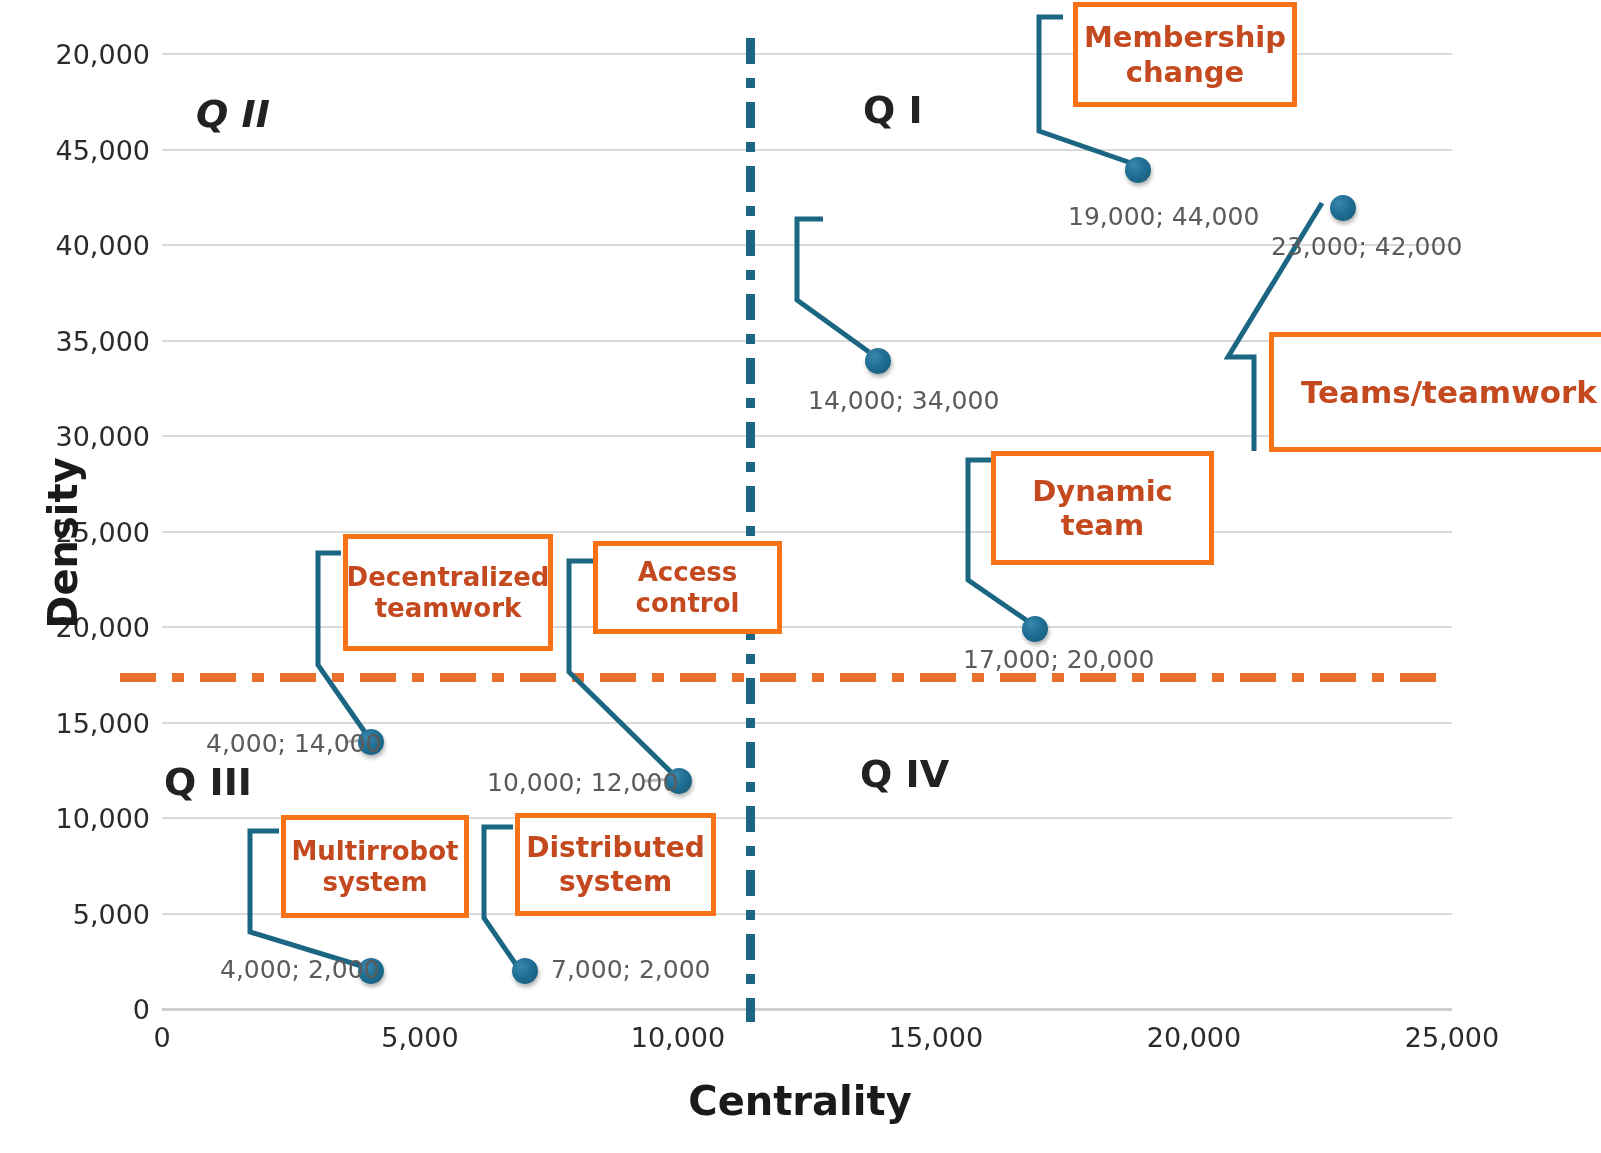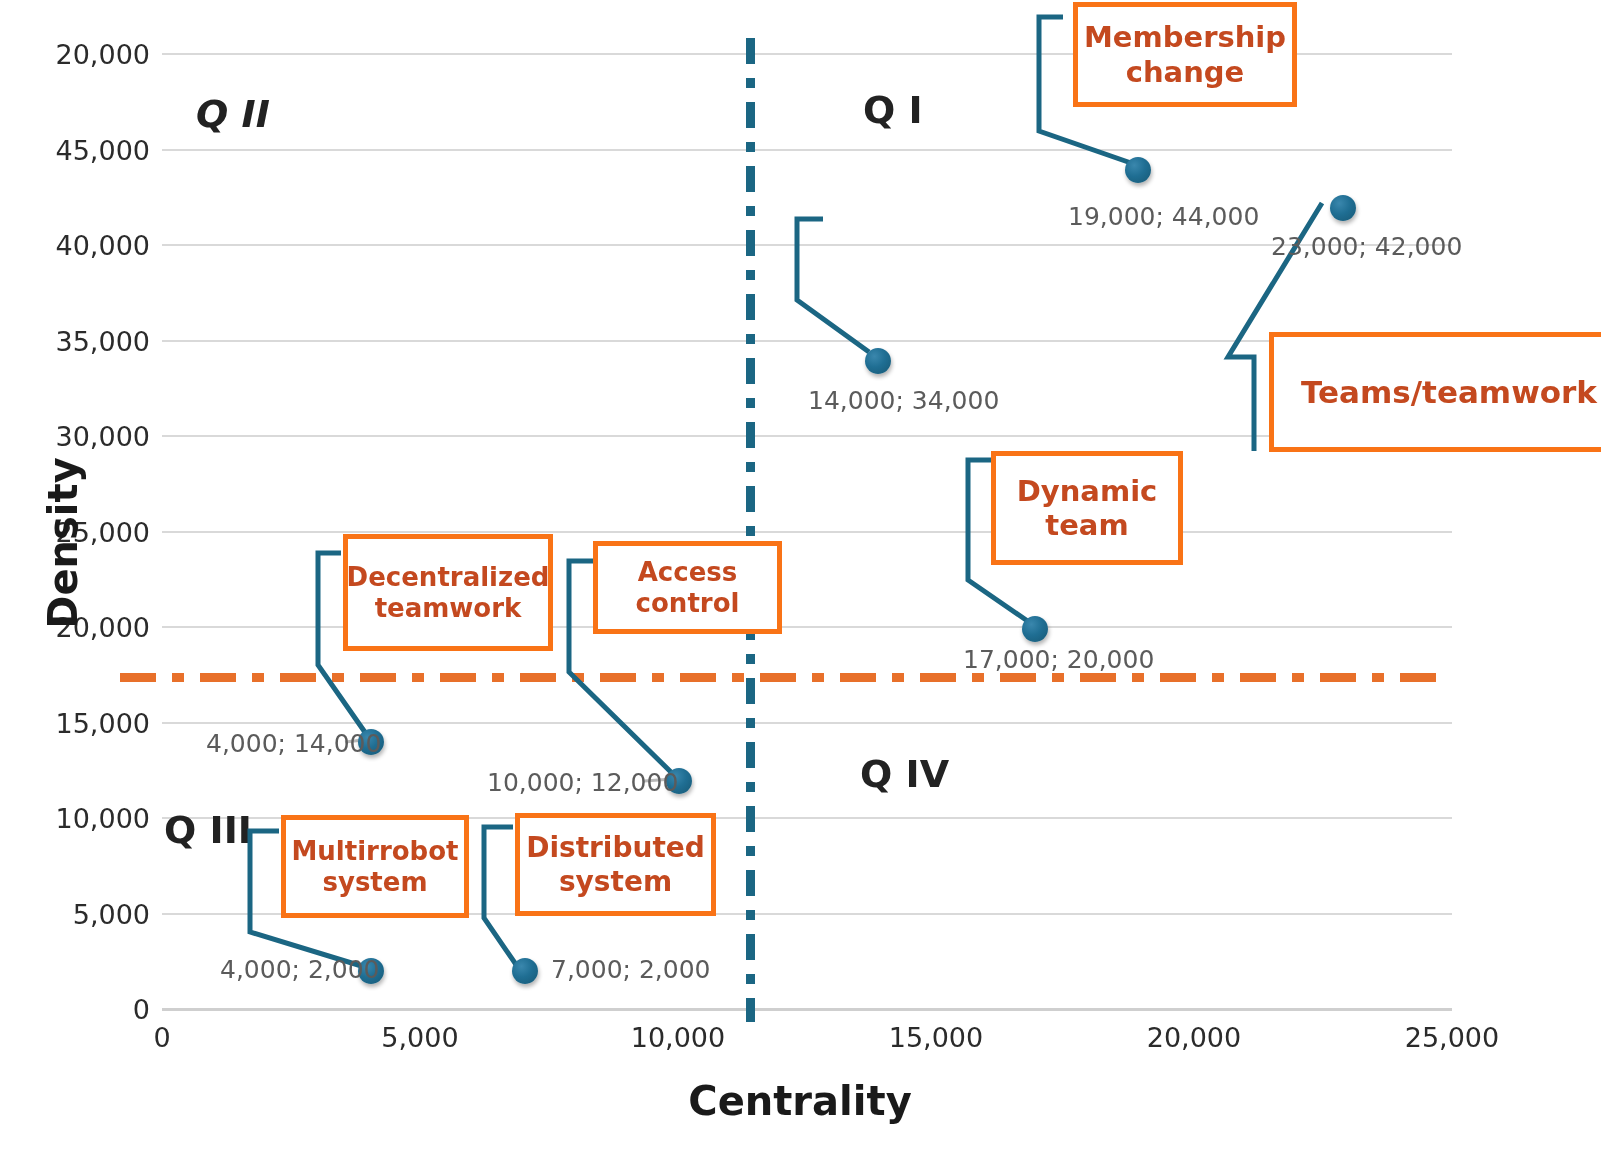--- a/index.html
+++ b/index.html
@@ -174,21 +174,21 @@
   <div class="xtick" style="left:1452px;">25,000</div>
 
   <div class="axis-title" id="y-axis-title">Density</div>
   <div class="axis-title" id="x-axis-title">Centrality</div>
 
   <div id="vline-centrality" style="left:746px;top:38px;height:984px;"></div>
   <div id="hline-density" style="left:120px;top:673px;width:1332px;"></div>
 
   <div class="quad-label" style="left:196px;top:92px;font-style:italic;">Q II</div>
   <div class="quad-label" style="left:863px;top:88px;">Q I</div>
-  <div class="quad-label" style="left:164px;top:760px;margin-top:48px;">Q III</div>
+  <div class="quad-label" style="left:164px;top:760px;">Q III</div>
   <div class="quad-label" style="left:860px;top:752px;">Q IV</div>
 
   <svg id="leaders" viewBox="0 0 1601 1153">
 
     <path class="leader" d="M1063,17 L1039,17 L1039,131 L1131,163"></path>
 
     <path class="leader" d="M1322,203 L1228,357 L1254,357 L1254,451"></path>
 
     <path class="leader" d="M823,219 L797,219 L797,300 L869,352"></path>
 
@@ -208,21 +208,21 @@
 
   <div class="callout" style="left:1073px;top:2px;width:224px;height:105px;">
     <span>Membership change</span>
   </div>
 
   <div class="callout wide" style="left:1269px;top:332px;width:360px;height:120px;">
     <span>Teams/teamwork</span>
   </div>
 
 
-  <div class="callout" style="left:991px;top:451px;width:192px;height:114px;">
+  <div class="callout" style="left:991px;top:451px;width:223px;height:114px;">
     <span>Dynamic team</span>
   </div>
 
   <div class="callout" style="left:343px;top:534px;width:210px;height:117px;font-size:26px;">
     <span>Decentralized teamwork</span>
   </div>
 
   <div class="callout" style="left:593px;top:541px;width:189px;height:93px;font-size:26px;">
     <span>Access control</span>
   </div>

